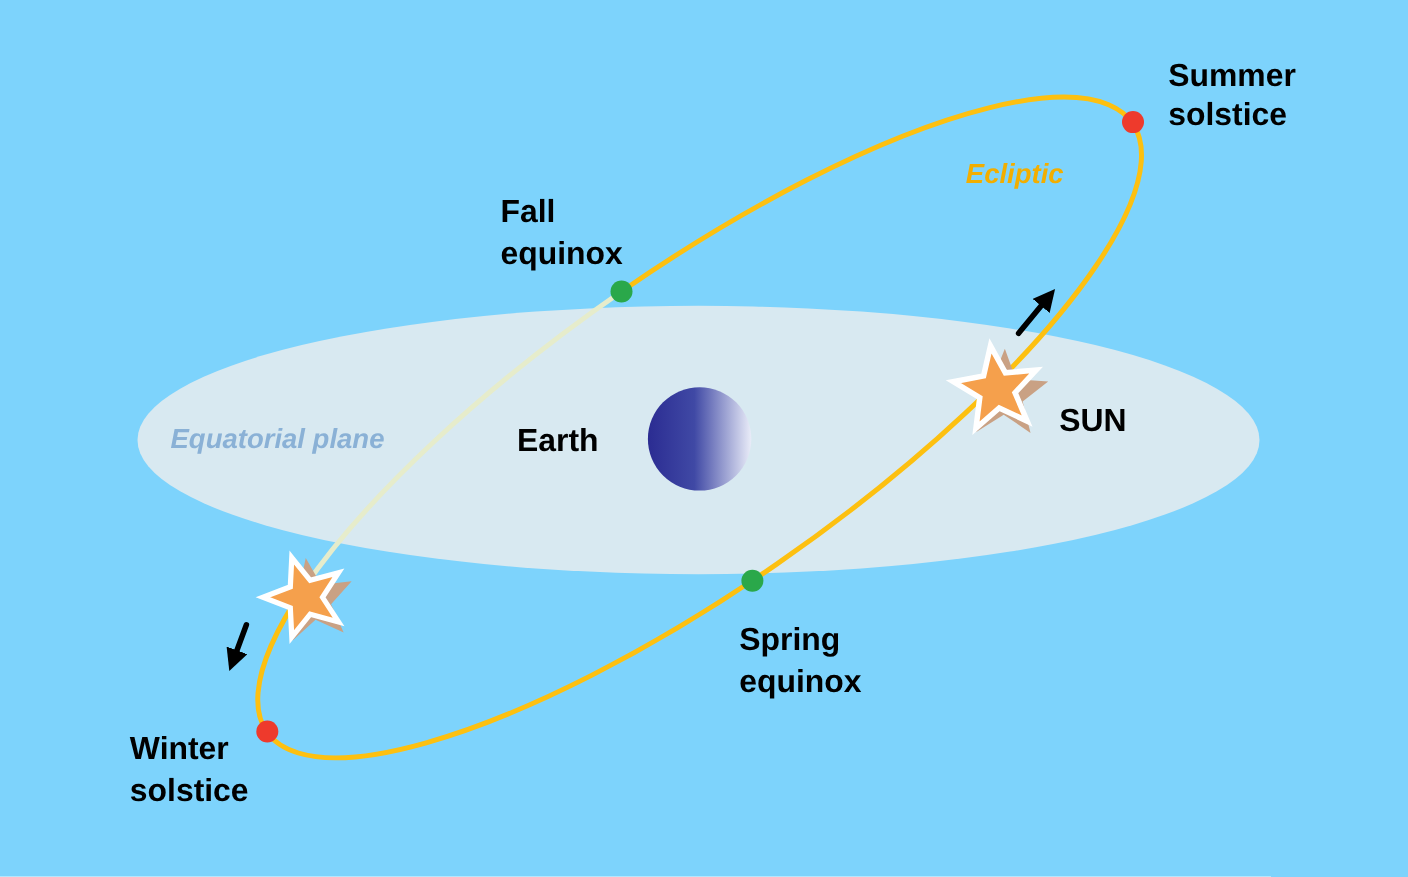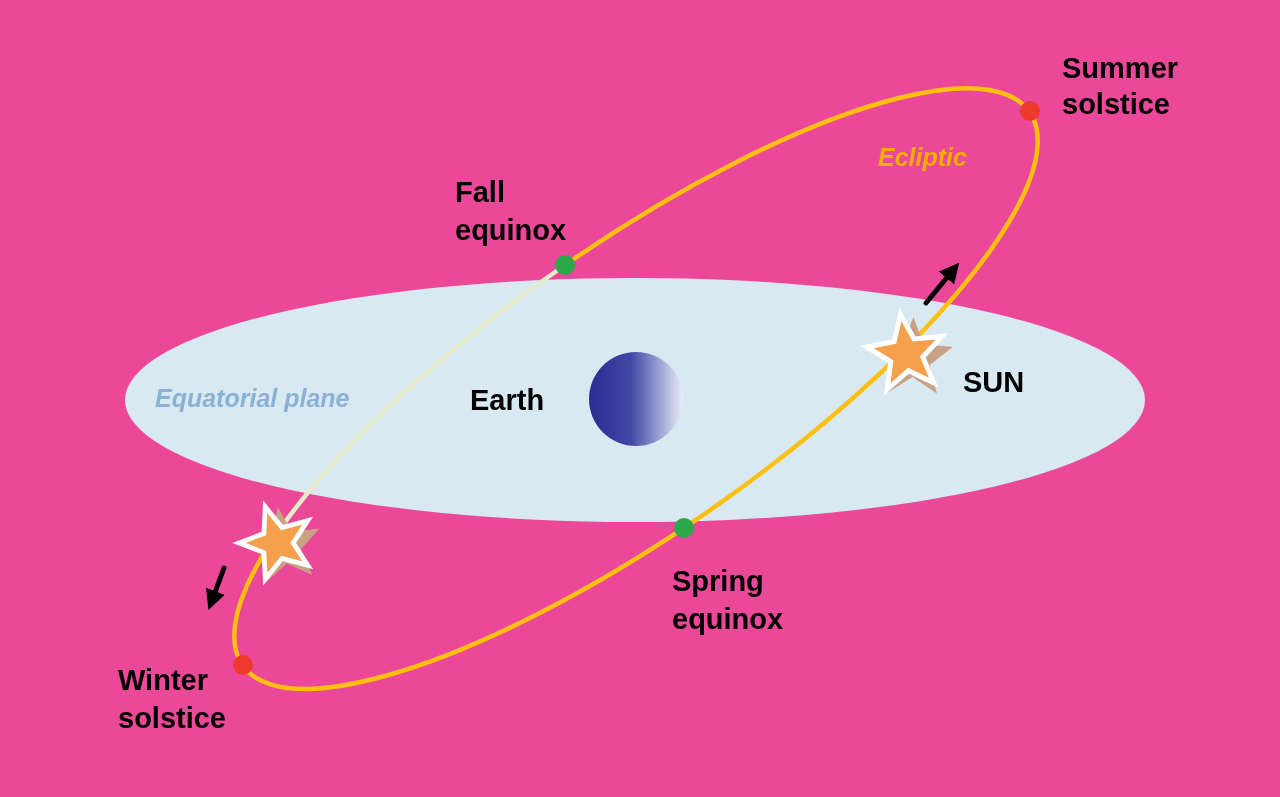--- a/index.html
+++ b/index.html
@@ -1,19 +1,19 @@
 <!DOCTYPE html>
 <html><head>
 <meta charset="utf-8">
 <style>
   html,body{margin:0;padding:0;background:#ffffff;}
   .stage{
     position:relative;
     width:1280px;height:797px;
-    background:#ec4899;
+    background:#7dd3fc;
     font-family:"Liberation Sans",sans-serif;
     overflow:hidden;
   }
   svg{display:block;}
   .lbl{font-size:29px;font-weight:700;}
   .lbl-italic{font-size:25px;font-weight:700;font-style:italic;}
 </style>
 </head>
 <body>
 

